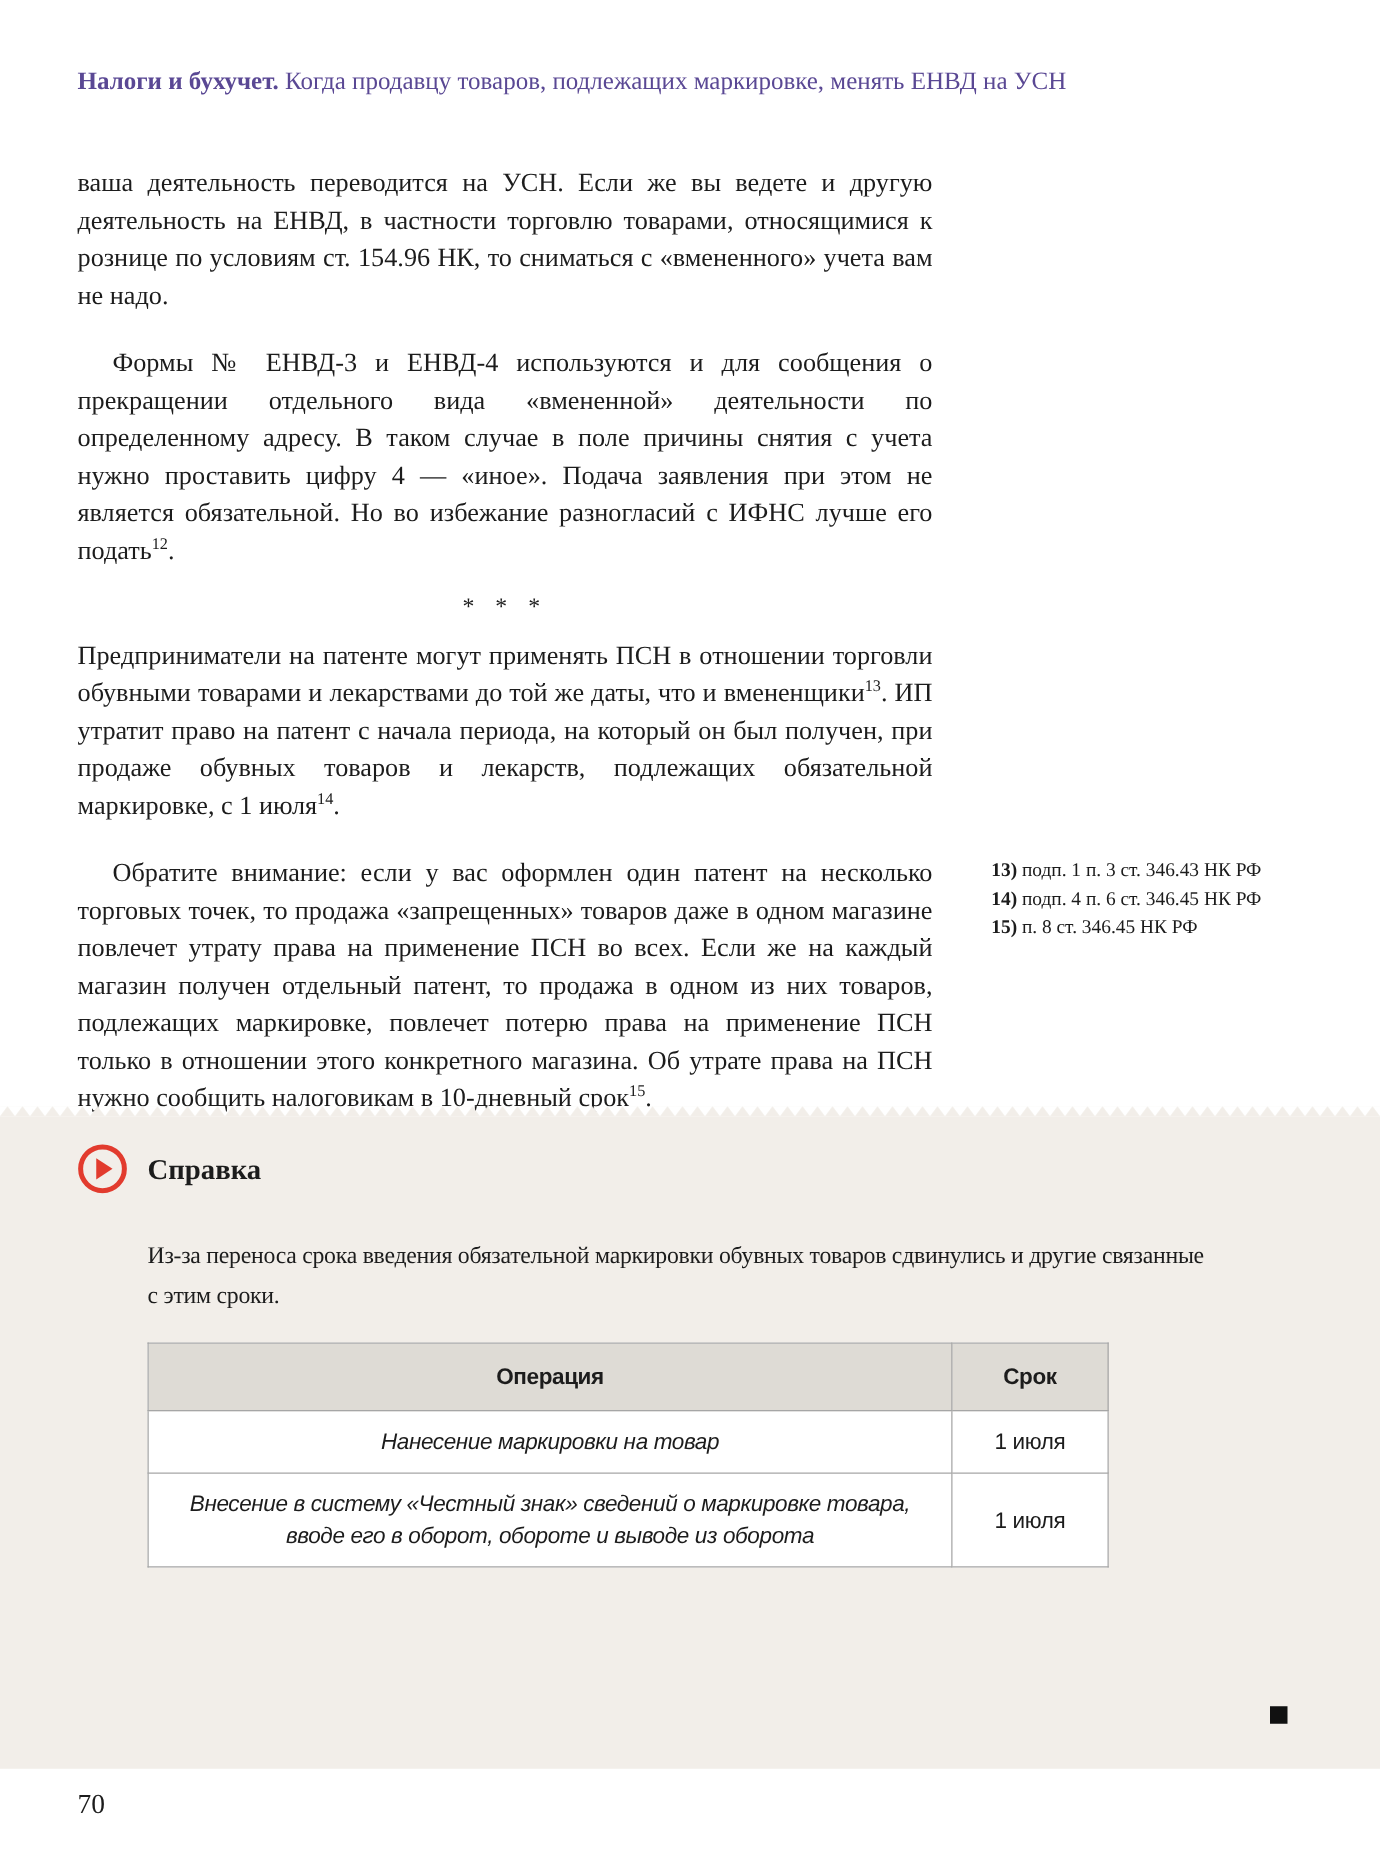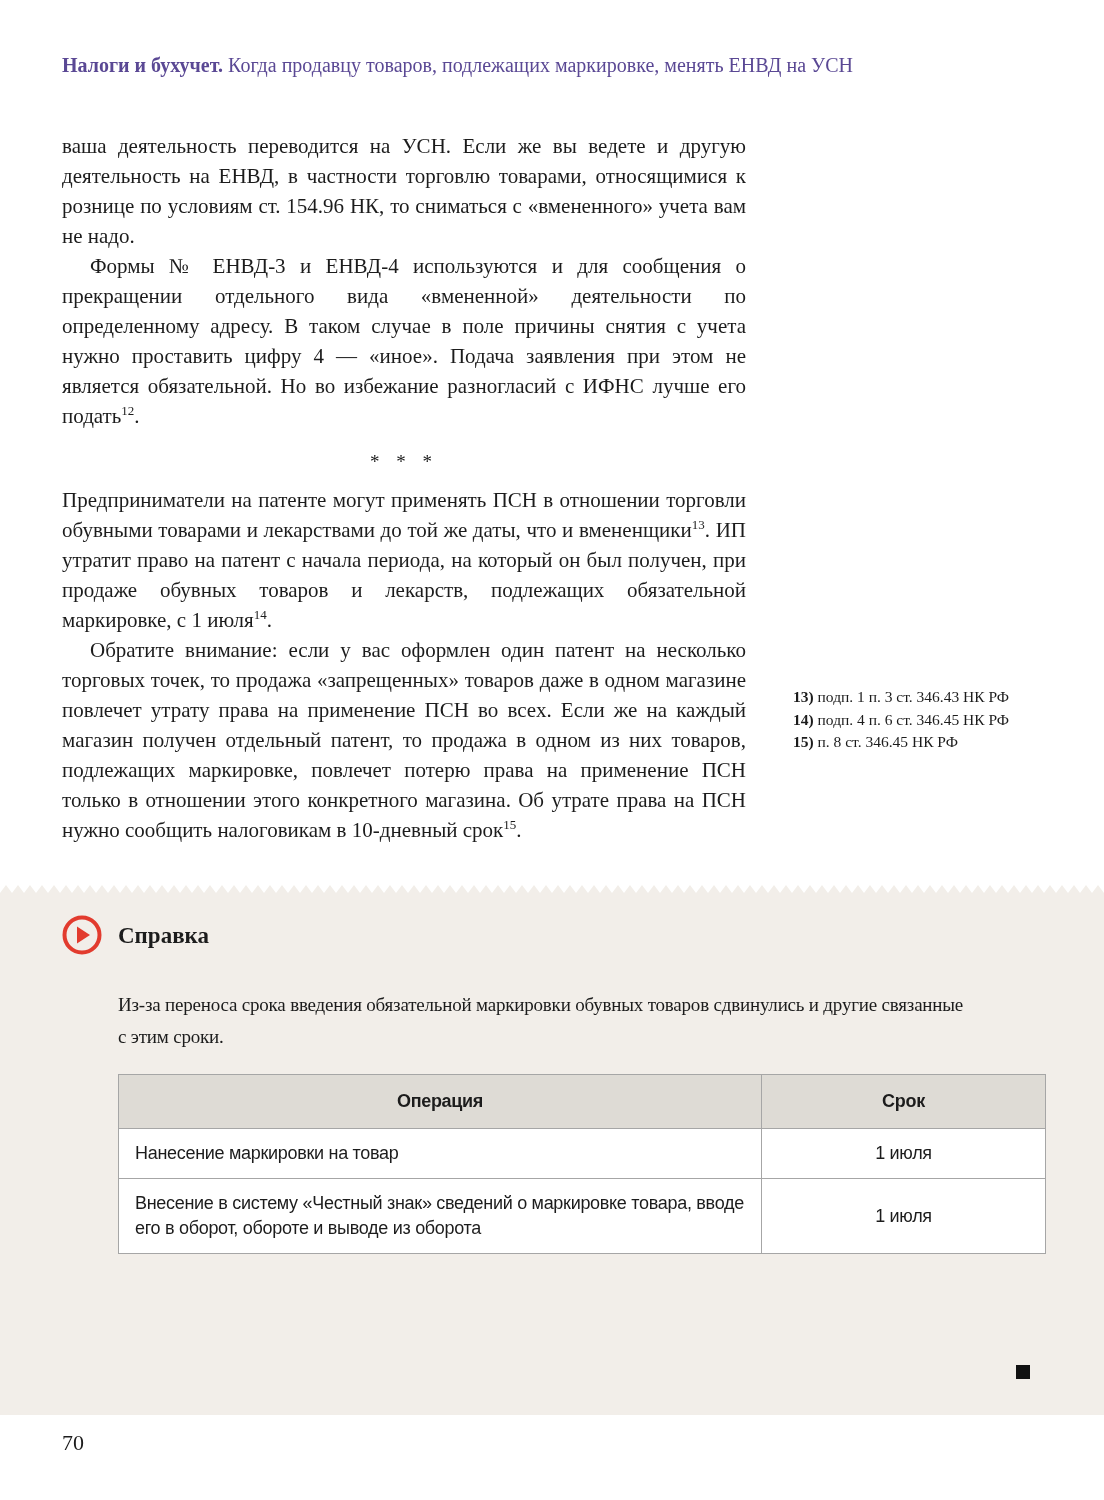--- a/index.html
+++ b/index.html
@@ -35,21 +35,21 @@
     left: 62px;
     top: 131px;
     width: 684px;
     font-size: 21px;
     line-height: 30px;
     text-align: justify;
   }
   .article-col p {
     margin: 0;
   }
-  .article-col p.indent { text-indent: 28px; }
+  .article-col p.indent { text-indent: 28px; margin-top: 24px; }
   .article-col sup {
     font-size: 13px;
     line-height: 0;
     vertical-align: super;
   }
   .article-col .separator {
     text-align: center;
     letter-spacing: 6px;
     font-size: 19px;
     margin: 16px 0 8px 0;
@@ -107,40 +107,40 @@
     line-height: 32px;
     letter-spacing: -0.2px;
     font-family: Liberation Serif, serif;
   }
 
   
   .deadline-table {
     position: absolute;
     left: 118px;
     top: 181px;
-    width: 928px;
+    width: 769px;
     border-collapse: collapse;
     font-family: "Liberation Sans", sans-serif;
     font-size: 18px;
     line-height: 25px;
     letter-spacing: -0.3px;
     background: #ffffff;
   }
   .deadline-table th, .deadline-table td {
     border: 1px solid #a6a6a6;
     padding: 12px 16px;
     vertical-align: middle;
   }
   .deadline-table th {
     background: #dedbd5;
     font-weight: bold;
     text-align: center;
     padding: 14px 16px;
   }
-  .deadline-table td.op-cell { text-align: left; width: 610px; }
+  .deadline-table td.op-cell { text-align: center; width: 610px; font-style: italic; }
   .deadline-table td.term-cell { text-align: center; }
 
   .end-marker {
     position: absolute;
     left: 1016px;
     top: 472px;
     width: 14px;
     height: 14px;
     background: #111111;
   }

